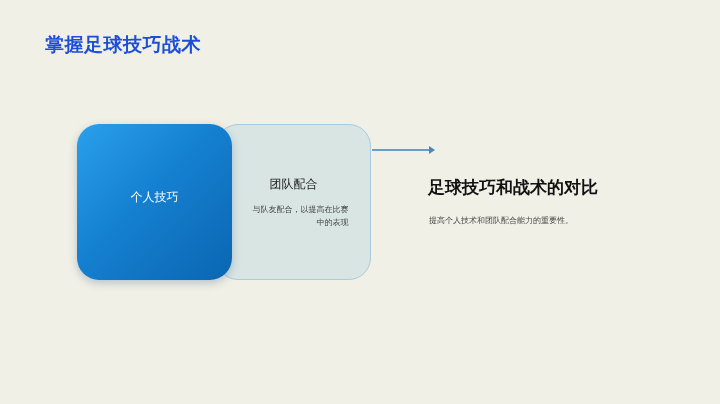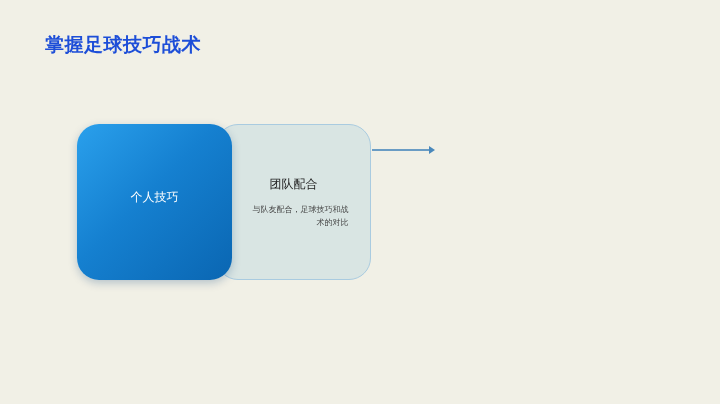--- a/index.html
+++ b/index.html
@@ -67,22 +67,24 @@
     }
   </style>
 </head>
 <body>
 
 <div class="slide">
   <div class="slide-title">掌握足球技巧战术</div>
 
   <div class="card card-team">
     <div class="card-title">团队配合</div>
-    <div class="card-desc">与队友配合，足球技巧和战术的对比</div>
+    <div class="card-desc">与队友配合，以提高在比赛中的表现</div>
   </div>
 
   <div class="card card-individual">
     <div class="card-title">个人技巧</div>
   </div>
 
   <div class="arrow"></div>
 
+  <div class="compare-title">足球技巧和战术的对比</div>
+  <div class="compare-desc">提高个人技术和团队配合能力的重要性。</div>
 </div>
 
 </body></html>

